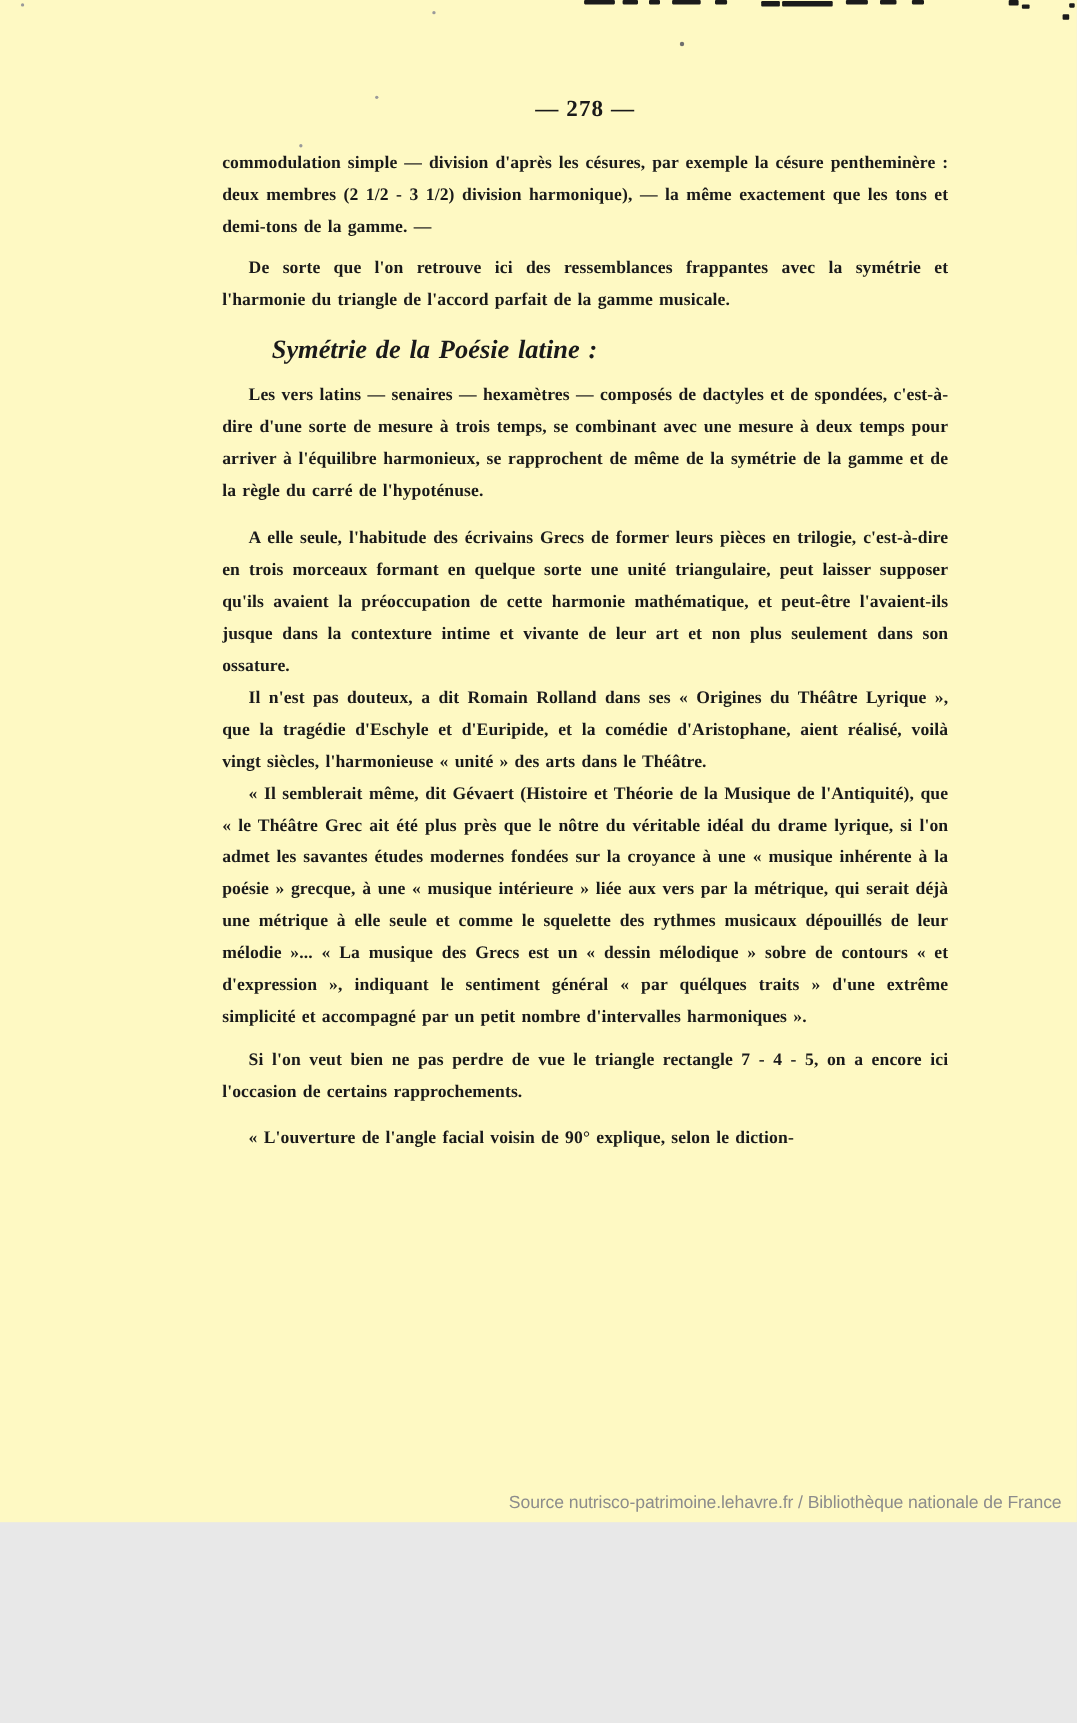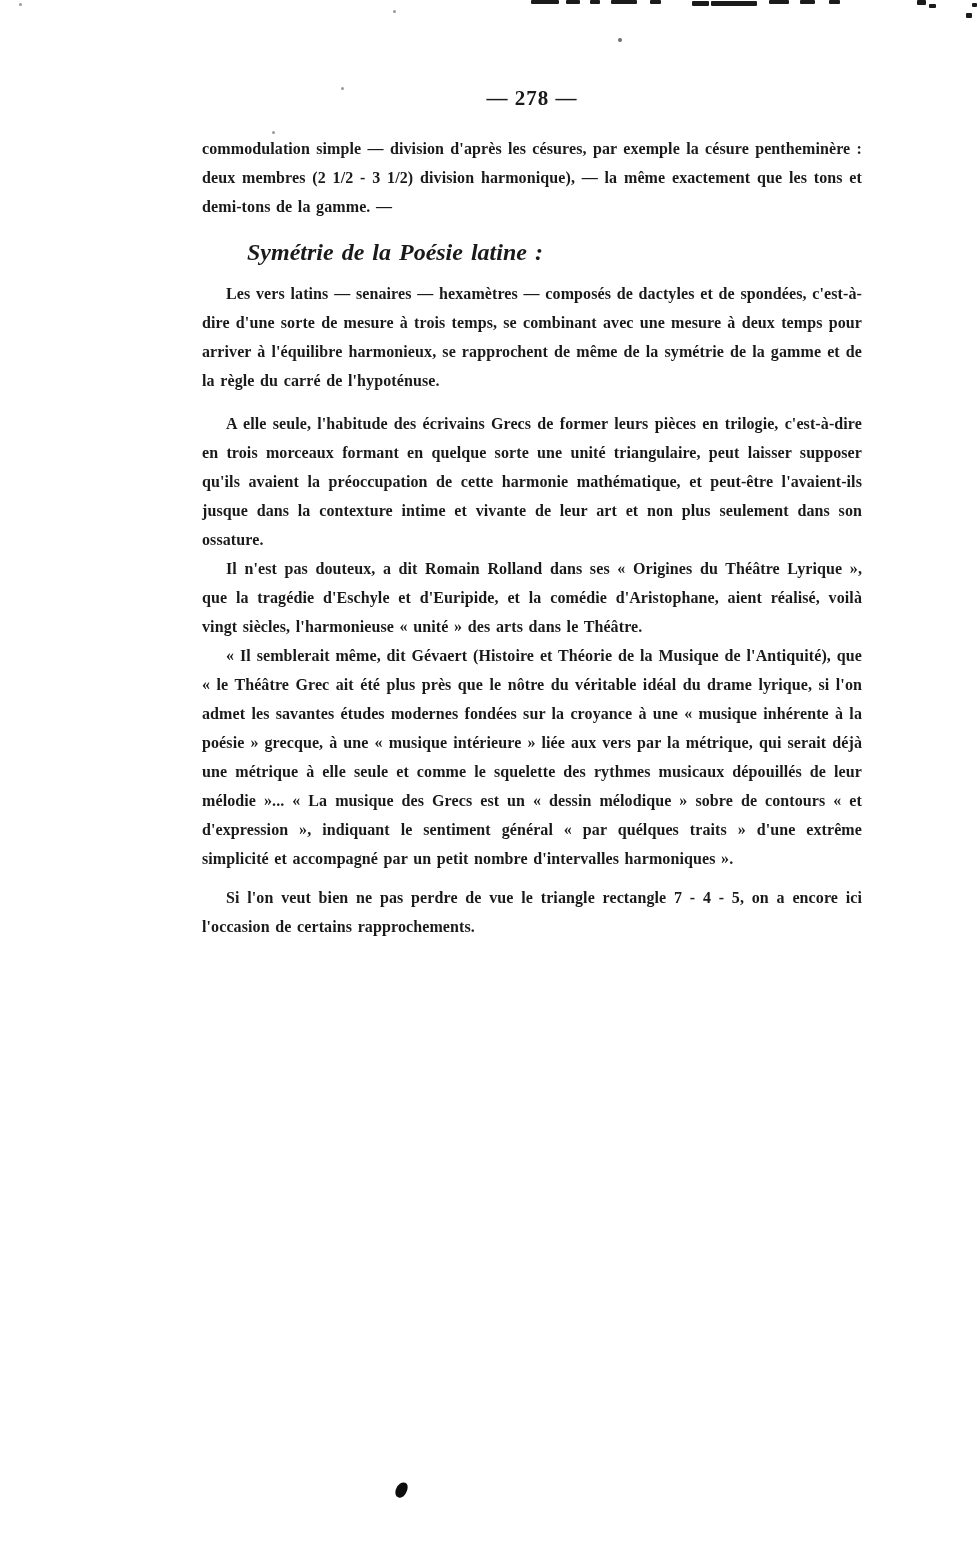--- a/index.html
+++ b/index.html
@@ -1,21 +1,21 @@
 <!DOCTYPE html>
 <html lang="fr"><head>
 <meta charset="utf-8">
 <title>Page scan</title>
 <style>
   html, body { margin: 0; padding: 0; background: #e8e8e8; }
   .scan-page {
     position: relative;
     width: 979px;
-    height: 1566px;
-    background: #ffffff;
+    height: 1384px;
+    background: #fef9c3;
     overflow: hidden;
     margin: 0 auto;
     font-family: "Liberation Serif", "DejaVu Serif", serif;
   }
   
   .artifact-dash {
     position: absolute;
     background: #1b1b1b;
     border-radius: 1px;
   }
@@ -106,24 +106,27 @@
     <div class="artifact-dot" style="left:393px;top:10px;width:3px;height:3px"></div>
     <div class="artifact-dot" style="left:618px;top:38px;width:4px;height:4px;background:#6f6f6f"></div>
     <div class="artifact-dot" style="left:341px;top:87px;width:3px;height:3px"></div>
     <div class="artifact-dot" style="left:272px;top:131px;width:3px;height:3px"></div>
   </div>
 
   <div class="page-number">— 278 —</div>
 
   <main class="text-column">
     <p class="para no-indent" style="margin-top:0">commodulation simple — division d'après les césures, par exemple la césure pentheminère : deux membres (2 1/2 - 3 1/2) division harmonique), — la même exactement que les tons et demi-tons de la gamme. —</p>
+    <p class="para" style="margin-top:8px">De sorte que l'on retrouve ici des ressemblances frappantes avec la symétrie et l'harmonie du triangle de l'accord parfait de la gamme musicale.</p>
     <h2 class="section-heading" style="margin-top:17px">Symétrie de la Poésie latine :</h2>
     <p class="para" style="margin-top:12px">Les vers latins — senaires — hexamètres — composés de dactyles et de spondées, c'est-à-dire d'une sorte de mesure à trois temps, se combinant avec une mesure à deux temps pour arriver à l'équilibre harmonieux, se rapprochent de même de la symétrie de la gamme et de la règle du carré de l'hypoténuse.</p>
     <p class="para" style="margin-top:14px">A elle seule, l'habitude des écrivains Grecs de former leurs pièces en trilogie, c'est-à-dire en trois morceaux formant en quelque sorte une unité triangulaire, peut laisser supposer qu'ils avaient la préoccupation de cette harmonie mathématique, et peut-être l'avaient-ils jusque dans la contexture intime et vivante de leur art et non plus seulement dans son ossature.</p>
     <p class="para" style="margin-top:0">Il n'est pas douteux, a dit Romain Rolland dans ses « Origines du Théâtre Lyrique », que la tragédie d'Eschyle et d'Euripide, et la comédie d'Aristophane, aient réalisé, voilà vingt siècles, l'harmonieuse « unité » des arts dans le Théâtre.</p>
     <p class="para" style="margin-top:0">« Il semblerait même, dit Gévaert (Histoire et Théorie de la Musique de l'Antiquité), que « le Théâtre Grec ait été plus près que le nôtre du véritable idéal du drame lyrique, si l'on admet les savantes études modernes fondées sur la croyance à une « musique inhérente à la poésie » grecque, à une « musique intérieure » liée aux vers par la métrique, qui serait déjà une métrique à elle seule et comme le squelette des rythmes musicaux dépouillés de leur mélodie »... « La musique des Grecs est un « dessin mélodique » sobre de contours « et d'expression », indiquant le sentiment général « par quélques traits » d'une extrême simplicité et accompagné par un petit nombre d'intervalles harmoniques ».</p>
     <p class="para" style="margin-top:10px">Si l'on veut bien ne pas perdre de vue le triangle rectangle 7 - 4 - 5, on a encore ici l'occasion de certains rapprochements.</p>
+    <p class="para" style="margin-top:13px">« L'ouverture de l'angle facial voisin de 90° explique, selon le diction-</p>
   </main>
 
   <div class="ink-blot"></div>
 
+  <div class="attribution">Source nutrisco-patrimoine.lehavre.fr / Bibliothèque nationale de France</div>
 
 </div>
 
 </body></html>

